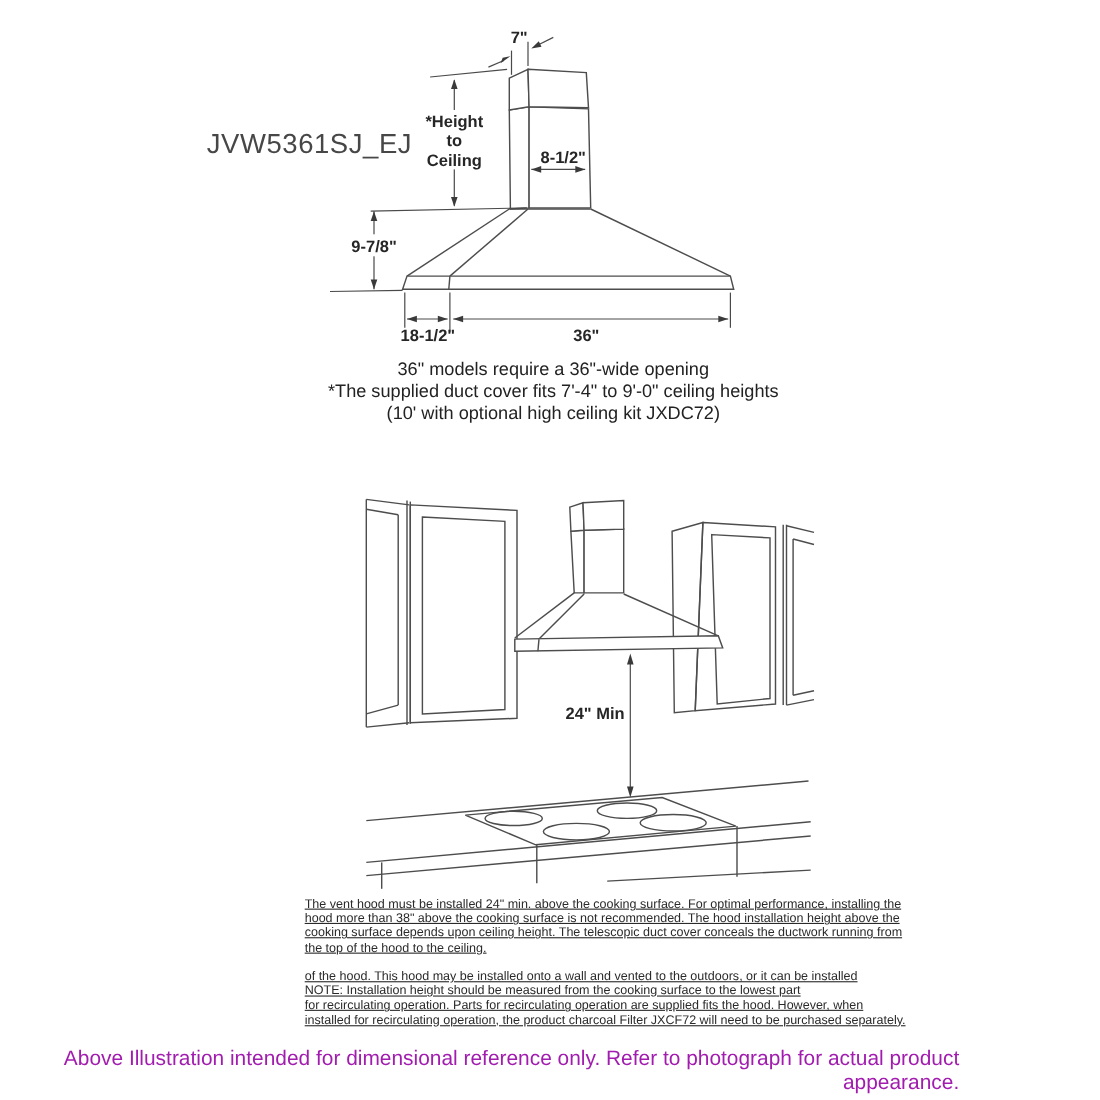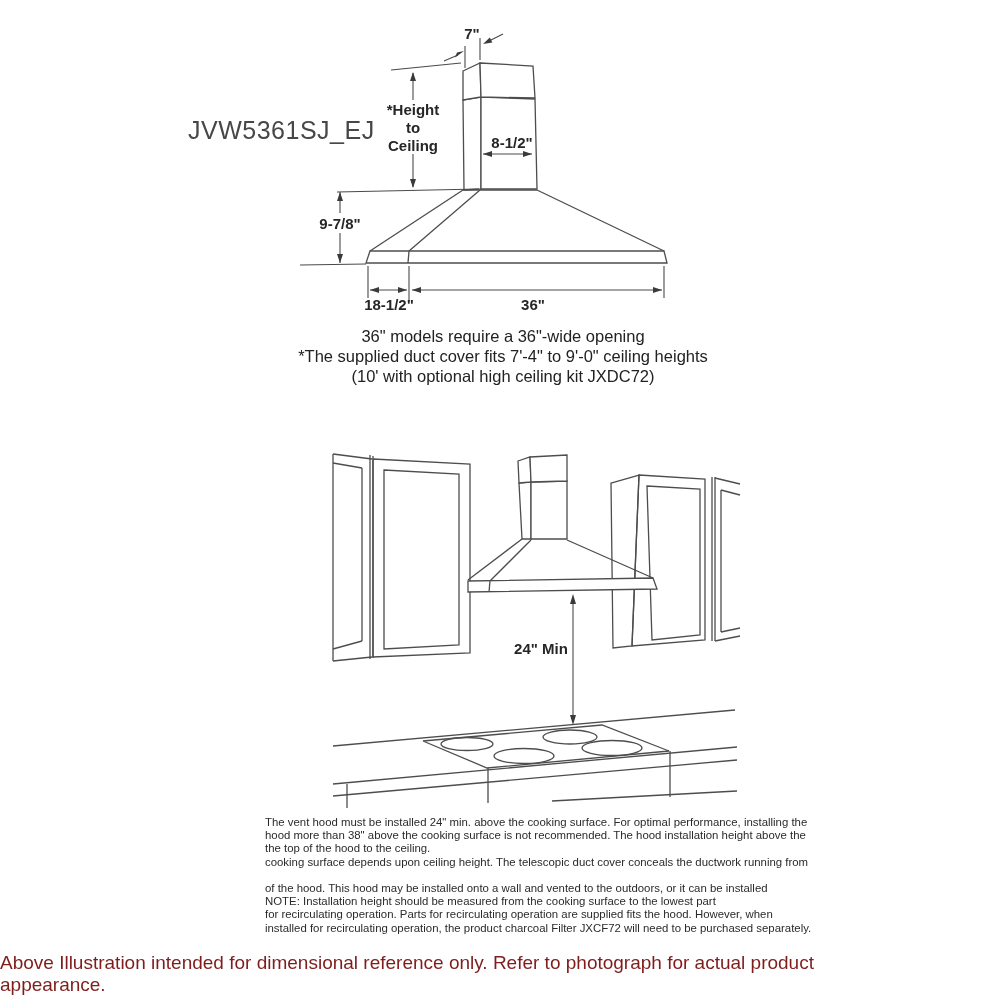--- a/index.html
+++ b/index.html
@@ -10,26 +10,26 @@
   svg .thin{stroke:#4a4a4a;stroke-width:1.1;fill:none;}
   svg .wfill{stroke:#4d4d4d;stroke-width:1.3;fill:#ffffff;}
   svg .ah{fill:#3a3a3a;stroke:none;}
   svg .mask{fill:#ffffff;stroke:none;}
   svg text.dim{font-family:"Liberation Sans", sans-serif;font-size:15px;font-weight:bold;
                fill:#262626;}
   svg text.model{font-family:"Liberation Sans", sans-serif;font-size:25px;font-weight:normal;
                fill:#474747;letter-spacing:0.5px;}
   .caption{position:absolute;left:3px;top:326px;width:1000px;text-align:center;
            font-size:16.5px;line-height:20px;color:#222222;}
-  .para{position:absolute;left:265px;width:570px;font-size:11.4px;line-height:13.2px;
-        color:#2a2a2a;}
+  .para{position:absolute;left:277px;width:570px;font-size:11.4px;line-height:13.2px;
+        color:#2a2a2a;text-decoration:underline;}
   .para1{top:816px;}
   .para2{top:882px;}
-  .footer{position:absolute;left:0;top:952px;width:872px;text-align:left;
-          font-size:19px;color:#7f1d1d;}
+  .footer{position:absolute;left:0;top:952px;width:872px;text-align:right;
+          font-size:19px;color:#a21caf;}
 </style>
 </head>
 <body>
 
 <div class="page">
 
   <svg width="1000" height="1000" viewBox="0 0 1000 1000">
 
     <g>
 
@@ -176,22 +176,22 @@
 
   <div class="caption">
     <div>36" models require a 36"-wide opening</div>
     <div>*The supplied duct cover fits 7'-4" to 9'-0" ceiling heights</div>
     <div>(10' with optional high ceiling kit JXDC72)</div>
   </div>
 
   <div class="para para1">
     <div>The vent hood must be installed 24" min. above the cooking surface. For optimal performance, installing the</div>
     <div>hood more than 38" above the cooking surface is not recommended. The hood installation height above the</div>
+    <div>cooking surface depends upon ceiling height. The telescopic duct cover conceals the ductwork running from</div>
     <div>the top of the hood to the ceiling.</div>
-    <div>cooking surface depends upon ceiling height. The telescopic duct cover conceals the ductwork running from</div>
   </div>
 
   <div class="para para2">
     <div>of the hood. This hood may be installed onto a wall and vented to the outdoors, or it can be installed</div>
     <div>NOTE: Installation height should be measured from the cooking surface to the lowest part</div>
     <div>for recirculating operation. Parts for recirculating operation are supplied fits the hood. However, when</div>
     <div>installed for recirculating operation, the product charcoal Filter JXCF72 will need to be purchased separately.</div>
   </div>
 
   <div class="footer">Above Illustration intended for dimensional reference only. Refer to photograph for actual product appearance.</div>

